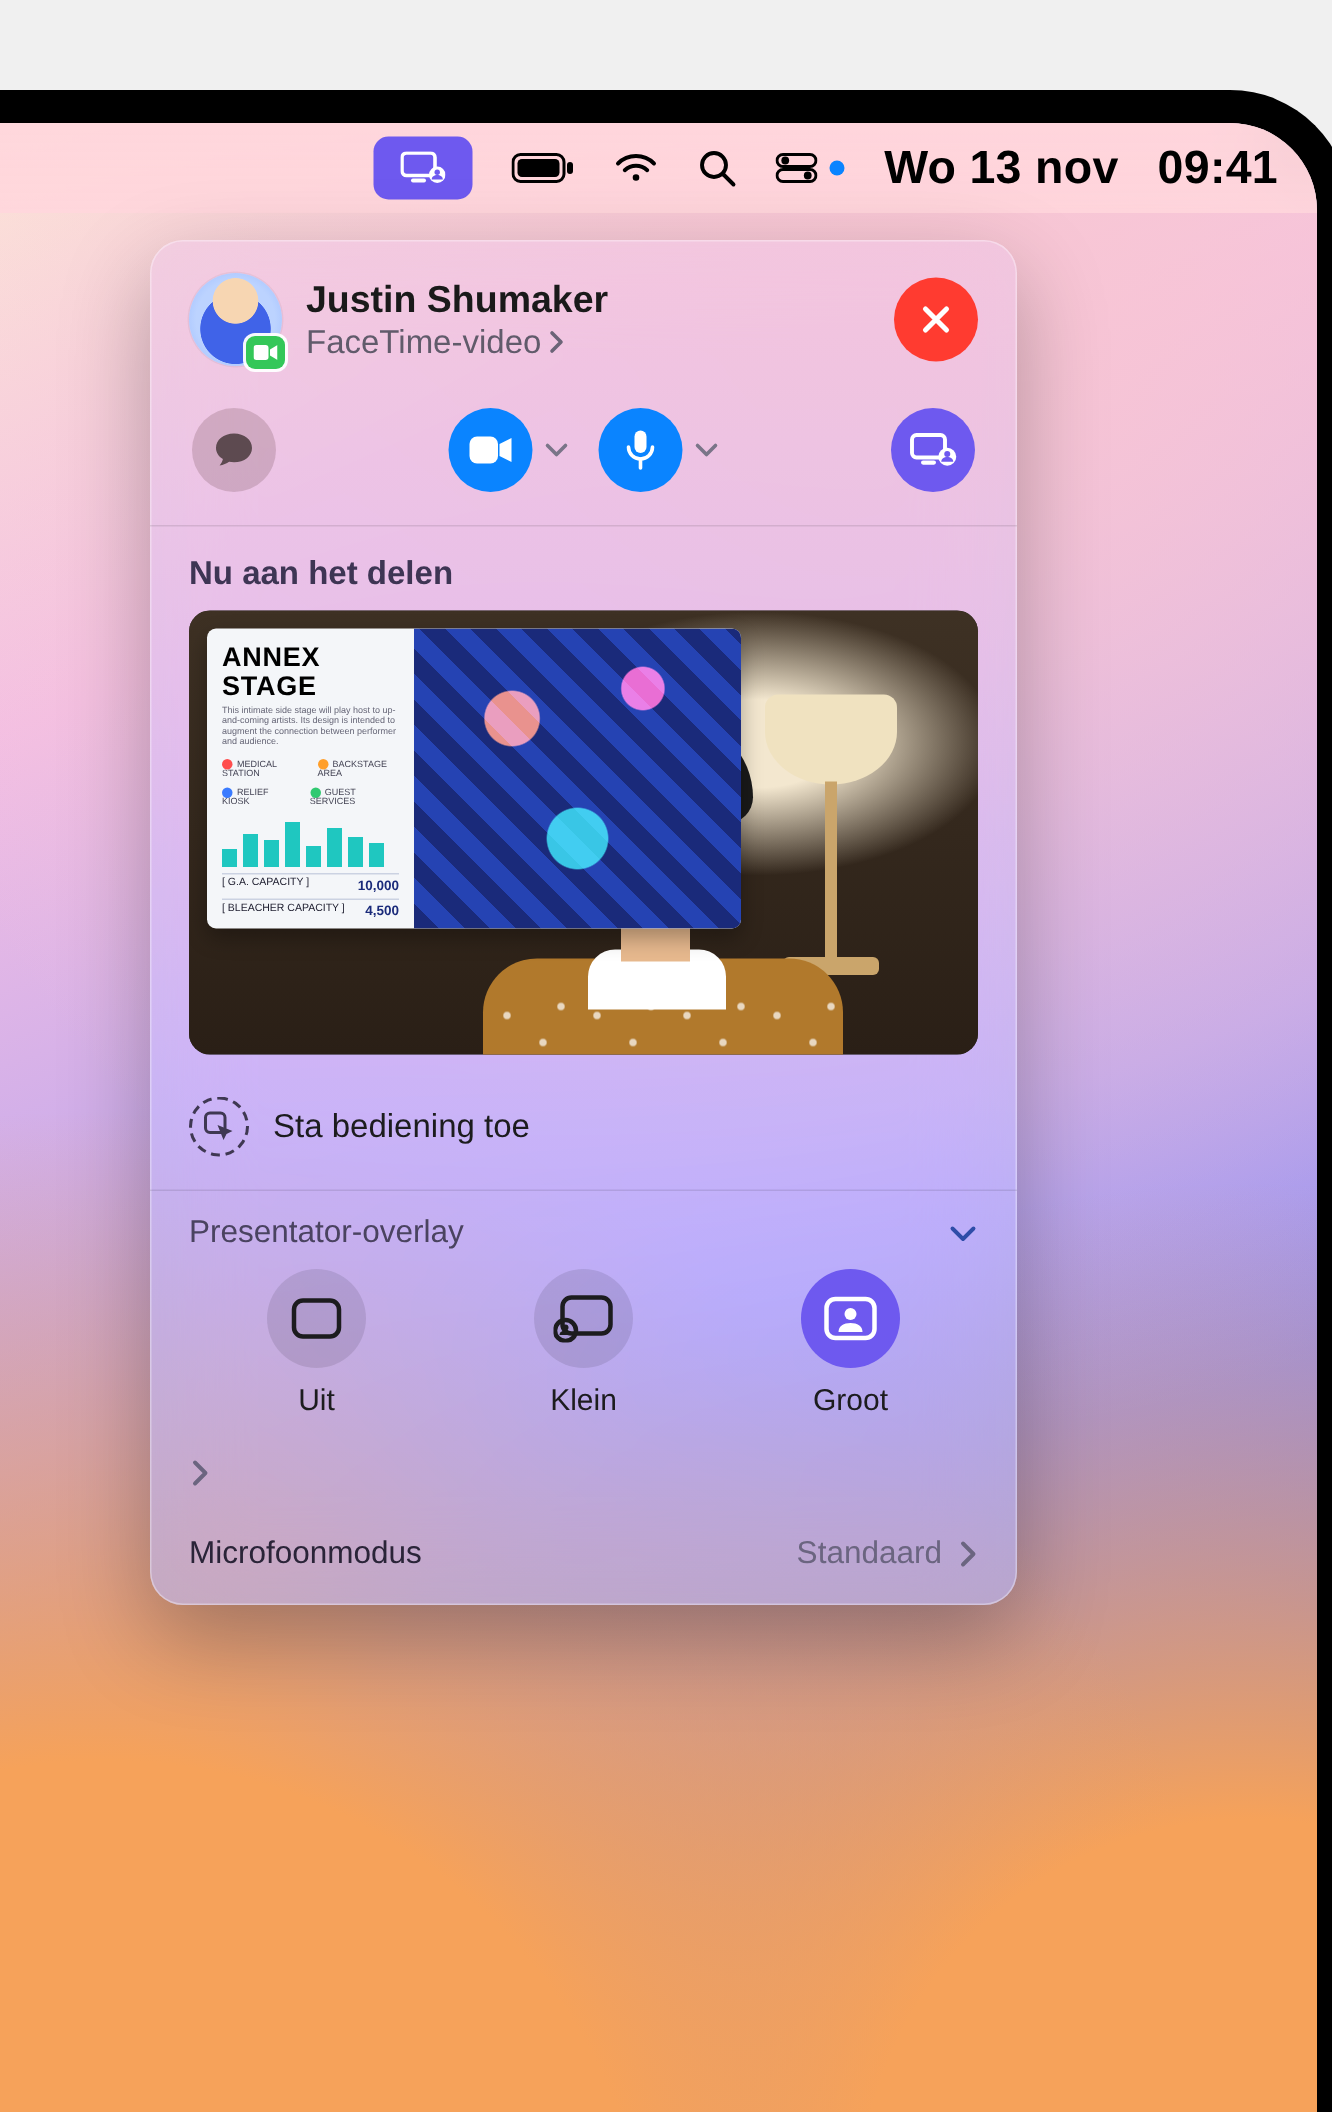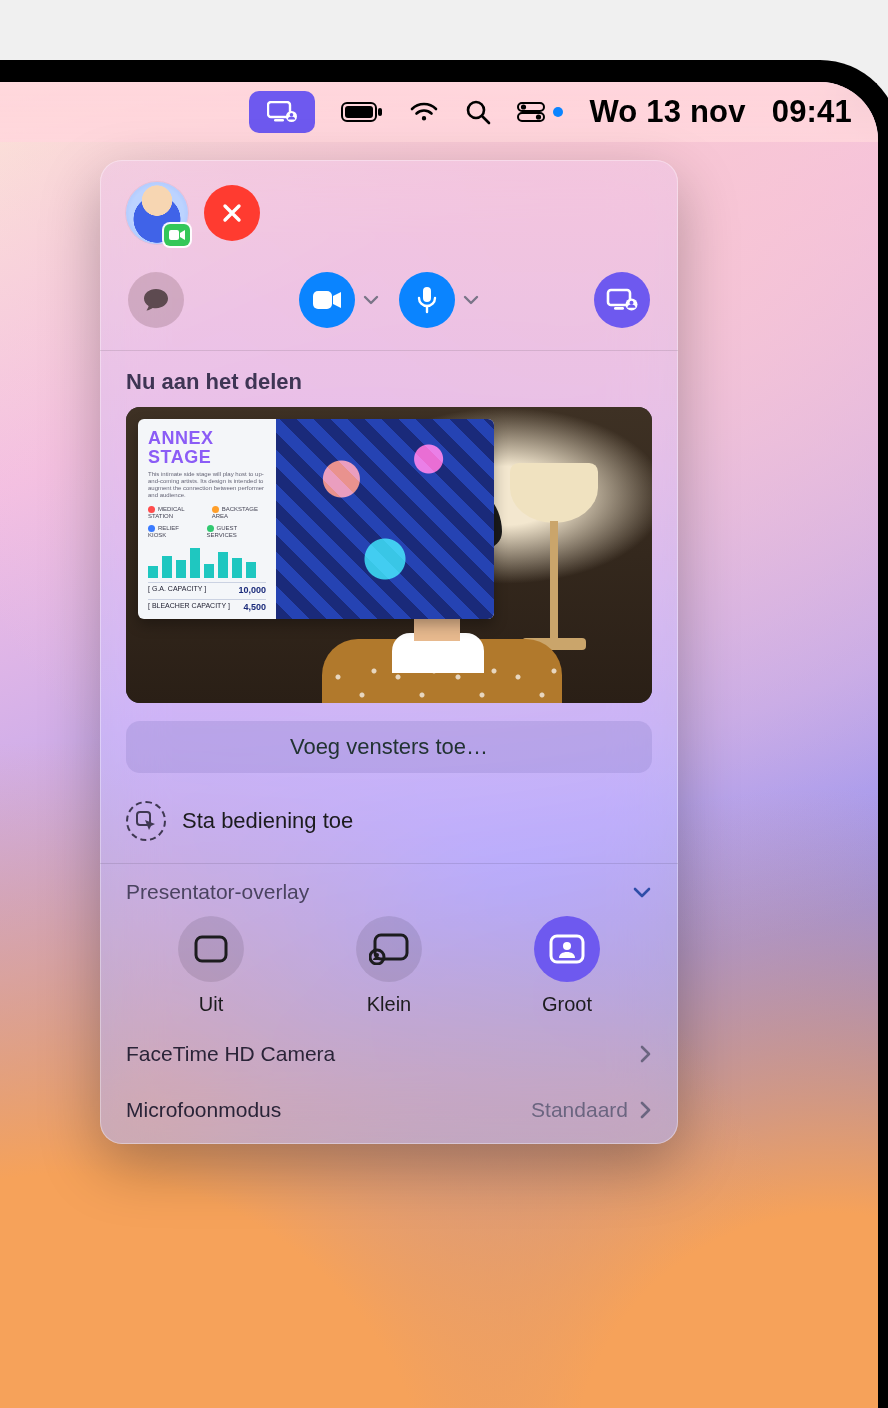--- a/index.html
+++ b/index.html
@@ -131,21 +131,21 @@
   }
   .slide .right::after{
     content:""; position:absolute; inset:0;
     background:
       radial-gradient(circle at 30% 30%, #ff8a2b 0 18px, transparent 19px),
       radial-gradient(circle at 70% 20%, #ff5ac0 0 14px, transparent 15px),
       radial-gradient(circle at 50% 70%, #25d0e6 0 20px, transparent 21px);
     mix-blend-mode: screen; opacity:.9;
   }
   .slide .left { position:absolute; left:0; top:0; width:138px; height:100%; padding:10px 10px; }
-  .slide h4 { font-size:18px; font-weight:800; color:#8b5cf6; line-height:1.05; letter-spacing:.5px;}
+  .slide h4 { font-size:18px; font-weight:800; color:#000000; line-height:1.05; letter-spacing:.5px;}
   .slide .tiny { font-size:6px; color:#667; margin-top:4px; line-height:1.2; }
   .slide .legend { display:flex; gap:10px; margin-top:6px; }
   .slide .dot { width:7px; height:7px; border-radius:50%; display:inline-block; margin-right:3px; vertical-align:middle;}
   .slide .d1{background:#ff4d4d} .slide .d2{background:#ff9f2b} .slide .d3{background:#3a7bff} .slide .d4{background:#31c971}
   .slide .leg { font-size:6px; color:#445; }
   .slide .bars { display:flex; align-items:flex-end; gap:4px; height:34px; margin-top:6px; }
   .slide .bar { width:10px; background:#1fc7c0; }
   .slide .stat { display:flex; justify-content:space-between; font-size:7px; color:#223; margin-top:4px; border-top:1px solid #cbd2e2; padding-top:2px;}
   .slide .stat strong{ font-size:9px; color:#1a2a7a; }
 
@@ -234,20 +234,29 @@
     <div class="popover">
 
       <div class="hdr">
         <div class="avatar">
           <span class="ft-badge">
             <svg width="16" height="12" viewBox="0 0 16 12">
                 <rect x="0" y="1" width="10" height="10" rx="2" fill="#fff"></rect>
                 <path d="M11 4l5-3v10l-5-3z" fill="#fff"></path>
               </svg>
           </span>
+        </div>
+        <div class="titles">
+          <div class="name">Justin Shumaker</div>
+          <div class="sub">
+            <span>FaceTime-video</span>
+            <svg width="12" height="16" viewBox="0 0 12 16">
+                <path d="M3 2l6 6-6 6" fill="none" stroke="#6b6477" stroke-width="2.4" stroke-linecap="round" stroke-linejoin="round"></path>
+              </svg>
+          </div>
         </div>
         <div class="close-btn">
           <svg width="24" height="24" viewBox="0 0 24 24">
             <path d="M5 5l14 14M19 5L5 19" stroke="#fff" stroke-width="3.4" stroke-linecap="round"></path>
           </svg>
         </div>
       </div>
 
       <div class="controls">
         <div class="circ msg">
@@ -343,21 +352,20 @@
                   <strong>10,000</strong>
                 </div>
               <div class="stat">
                   <span>[ <span>BLEACHER CAPACITY</span> ]</span>
                   <strong>4,500</strong>
                 </div>
             </div>
           </div>
         </div>
 
-        <div class="pill-btn">Voeg vensters toe…</div>
       </div>
 
       <div class="allow-row">
         <div class="allow-icon">
           <svg width="22" height="22" viewBox="0 0 22 22">
             <rect x="2" y="2" width="13" height="13" rx="3" fill="none" stroke="#3f3852" stroke-width="2"></rect>
             <path d="M10 10l10 4-4 2-2 4z" fill="#3f3852"></path>
           </svg>
         </div>
         <div class="allow-text">Sta bediening toe</div>
@@ -397,21 +405,20 @@
               <rect x="2" y="2" width="32" height="26" rx="6" fill="none" stroke="#fff" stroke-width="3"></rect>
               <circle cx="18" cy="12" r="4" fill="#fff"></circle>
               <path d="M10 24c0-4 3.5-6 8-6s8 2 8 6" fill="#fff"></path>
             </svg>
           </div>
           <div class="opt-lbl">Groot</div>
         </div>
       </div>
 
       <div class="list-row">
-        <span>FaceTime HD Camera</span>
         <svg width="14" height="20" viewBox="0 0 14 20">
             <path d="M4 3l7 7-7 7" fill="none" stroke="#6b6580" stroke-width="2.6" stroke-linecap="round" stroke-linejoin="round"></path>
           </svg>
       </div>
       <div class="list-row">
         <span>Microfoonmodus</span>
         <span class="val">Standaard</span>
         <svg width="14" height="20" viewBox="0 0 14 20">
             <path d="M4 3l7 7-7 7" fill="none" stroke="#6b6580" stroke-width="2.6" stroke-linecap="round" stroke-linejoin="round"></path>
           </svg>

